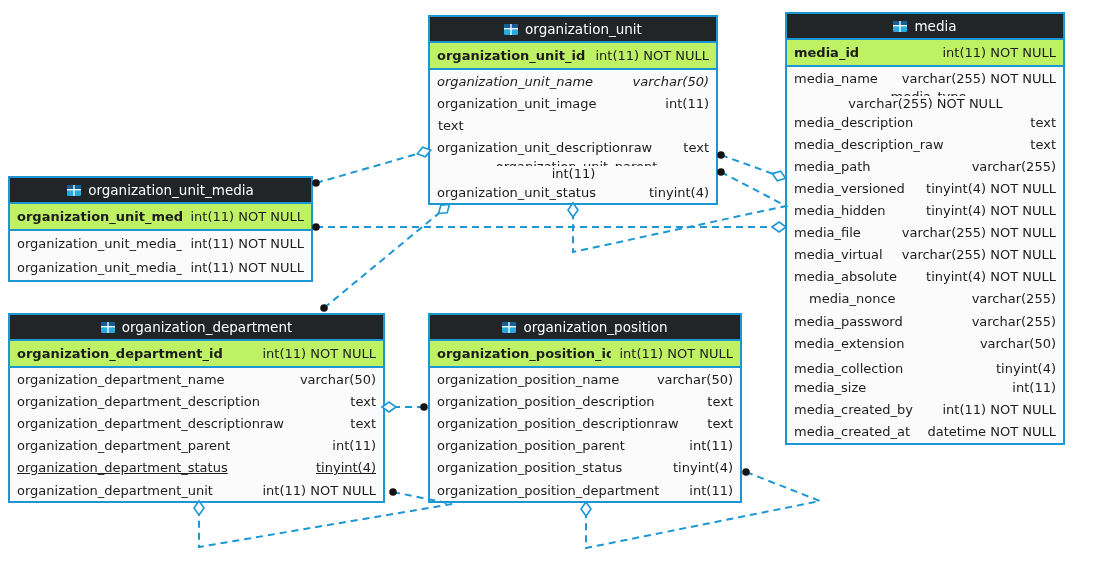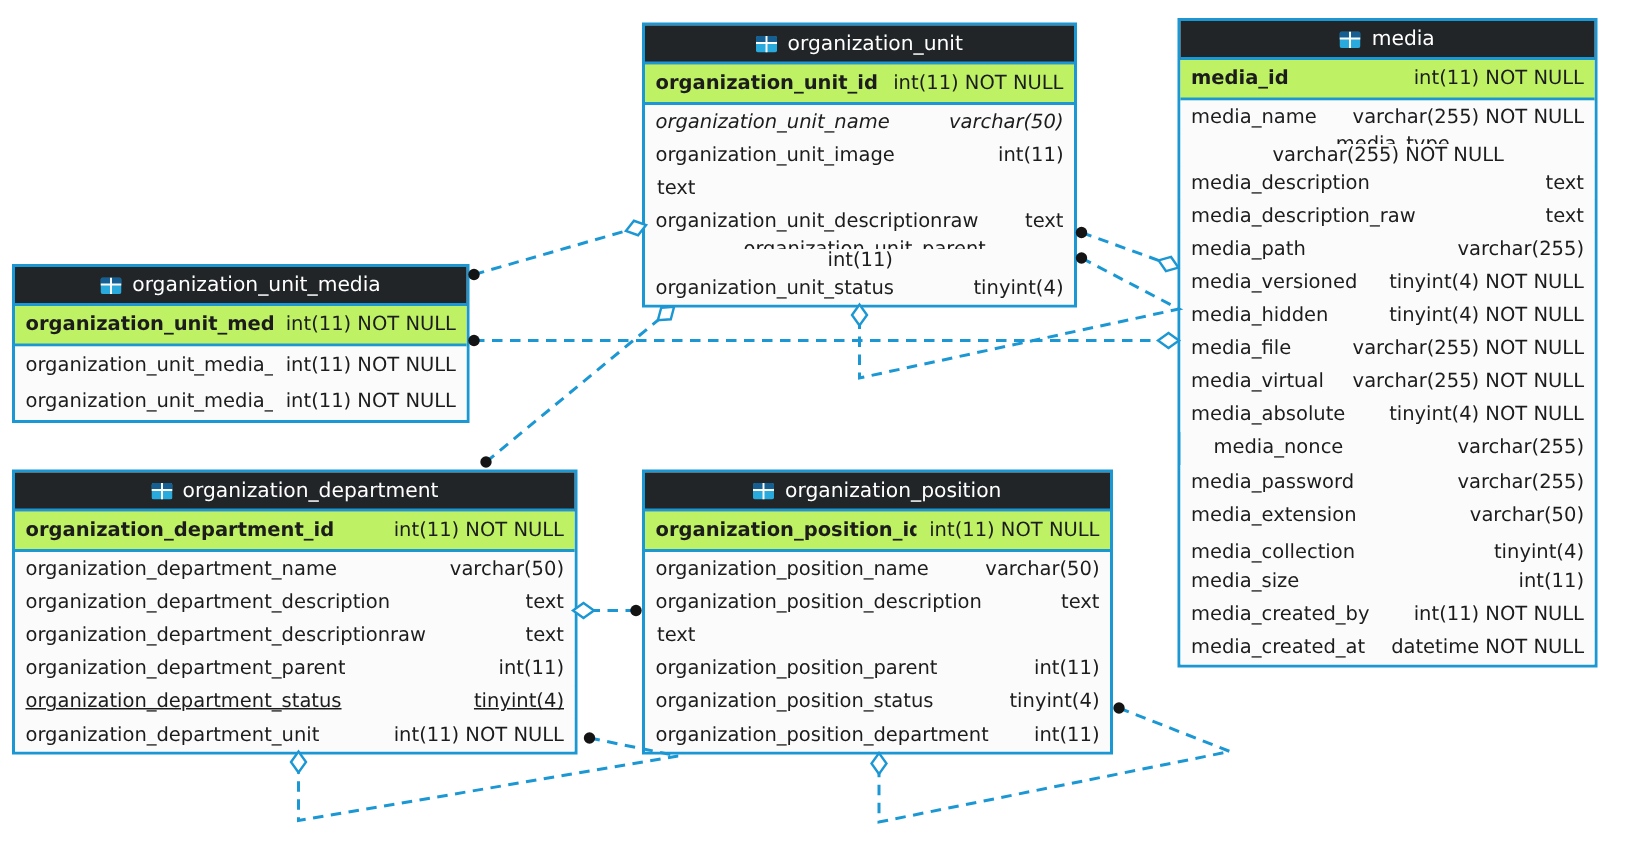--- a/index.html
+++ b/index.html
@@ -237,20 +237,21 @@
       </div>
       <div class="col-row" style="height: 22.2px;">
         <span class="cname">organization_position_name</span>
         <span class="ctype">varchar(50)</span>
       </div>
       <div class="col-row" style="height: 22.2px;">
         <span class="cname">organization_position_description</span>
         <span class="ctype">text</span>
       </div>
       <div class="col-row" style="height: 22.2px;">
+        <span class="cname">organization_position_descriptionraw</span>
         <span class="ctype">text</span>
       </div>
       <div class="col-row" style="height: 22.2px;">
         <span class="cname">organization_position_parent</span>
         <span class="ctype">int(11)</span>
       </div>
       <div class="col-row" style="height: 22.2px;">
         <span class="cname">organization_position_status</span>
         <span class="ctype">tinyint(4)</span>
       </div>

